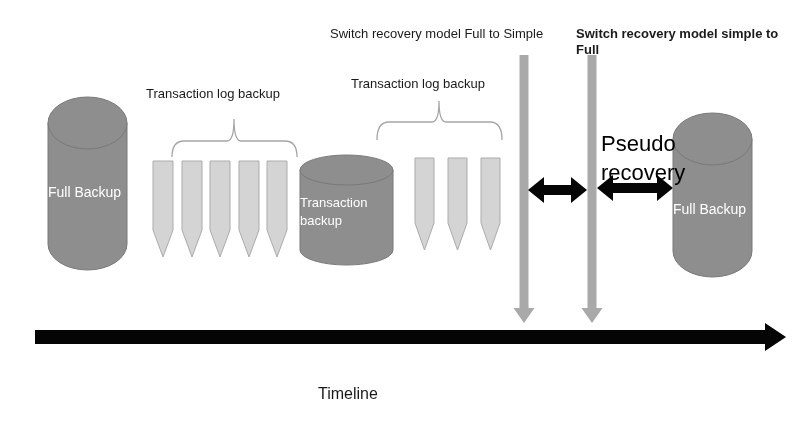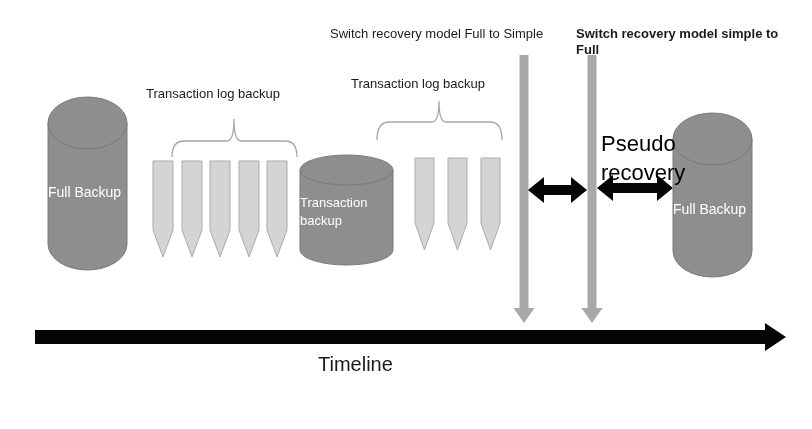--- a/index.html
+++ b/index.html
@@ -12,21 +12,21 @@
   }
   #shapes{position:absolute;left:0;top:0;}
   .lbl{position:absolute;color:#1a1a1a;line-height:1.25;}
   .lbl.center{text-align:left;}
   .lbl.white{color:#ffffff;}
   .top-label{font-size:13px;}
   .tlb-label{font-size:13px;}
   .cyl-label{font-size:14px;}
   .diff-label{font-size:13px;line-height:1.4;}
   .pseudo-label{font-size:22px;line-height:1.3;color:#000;}
-  .timeline-label{font-size:20px;}
+  .timeline-label{font-size:16px;margin-top:32px;}
 </style>
 </head>
 <body>
 
 <div id="canvas">
 
   <svg id="shapes" width="812" height="429" viewBox="0 0 812 429">
 
     <polygon points="35,330 765,330 765,323 786,337 765,351 765,344 35,344" fill="#050505"></polygon>
 

